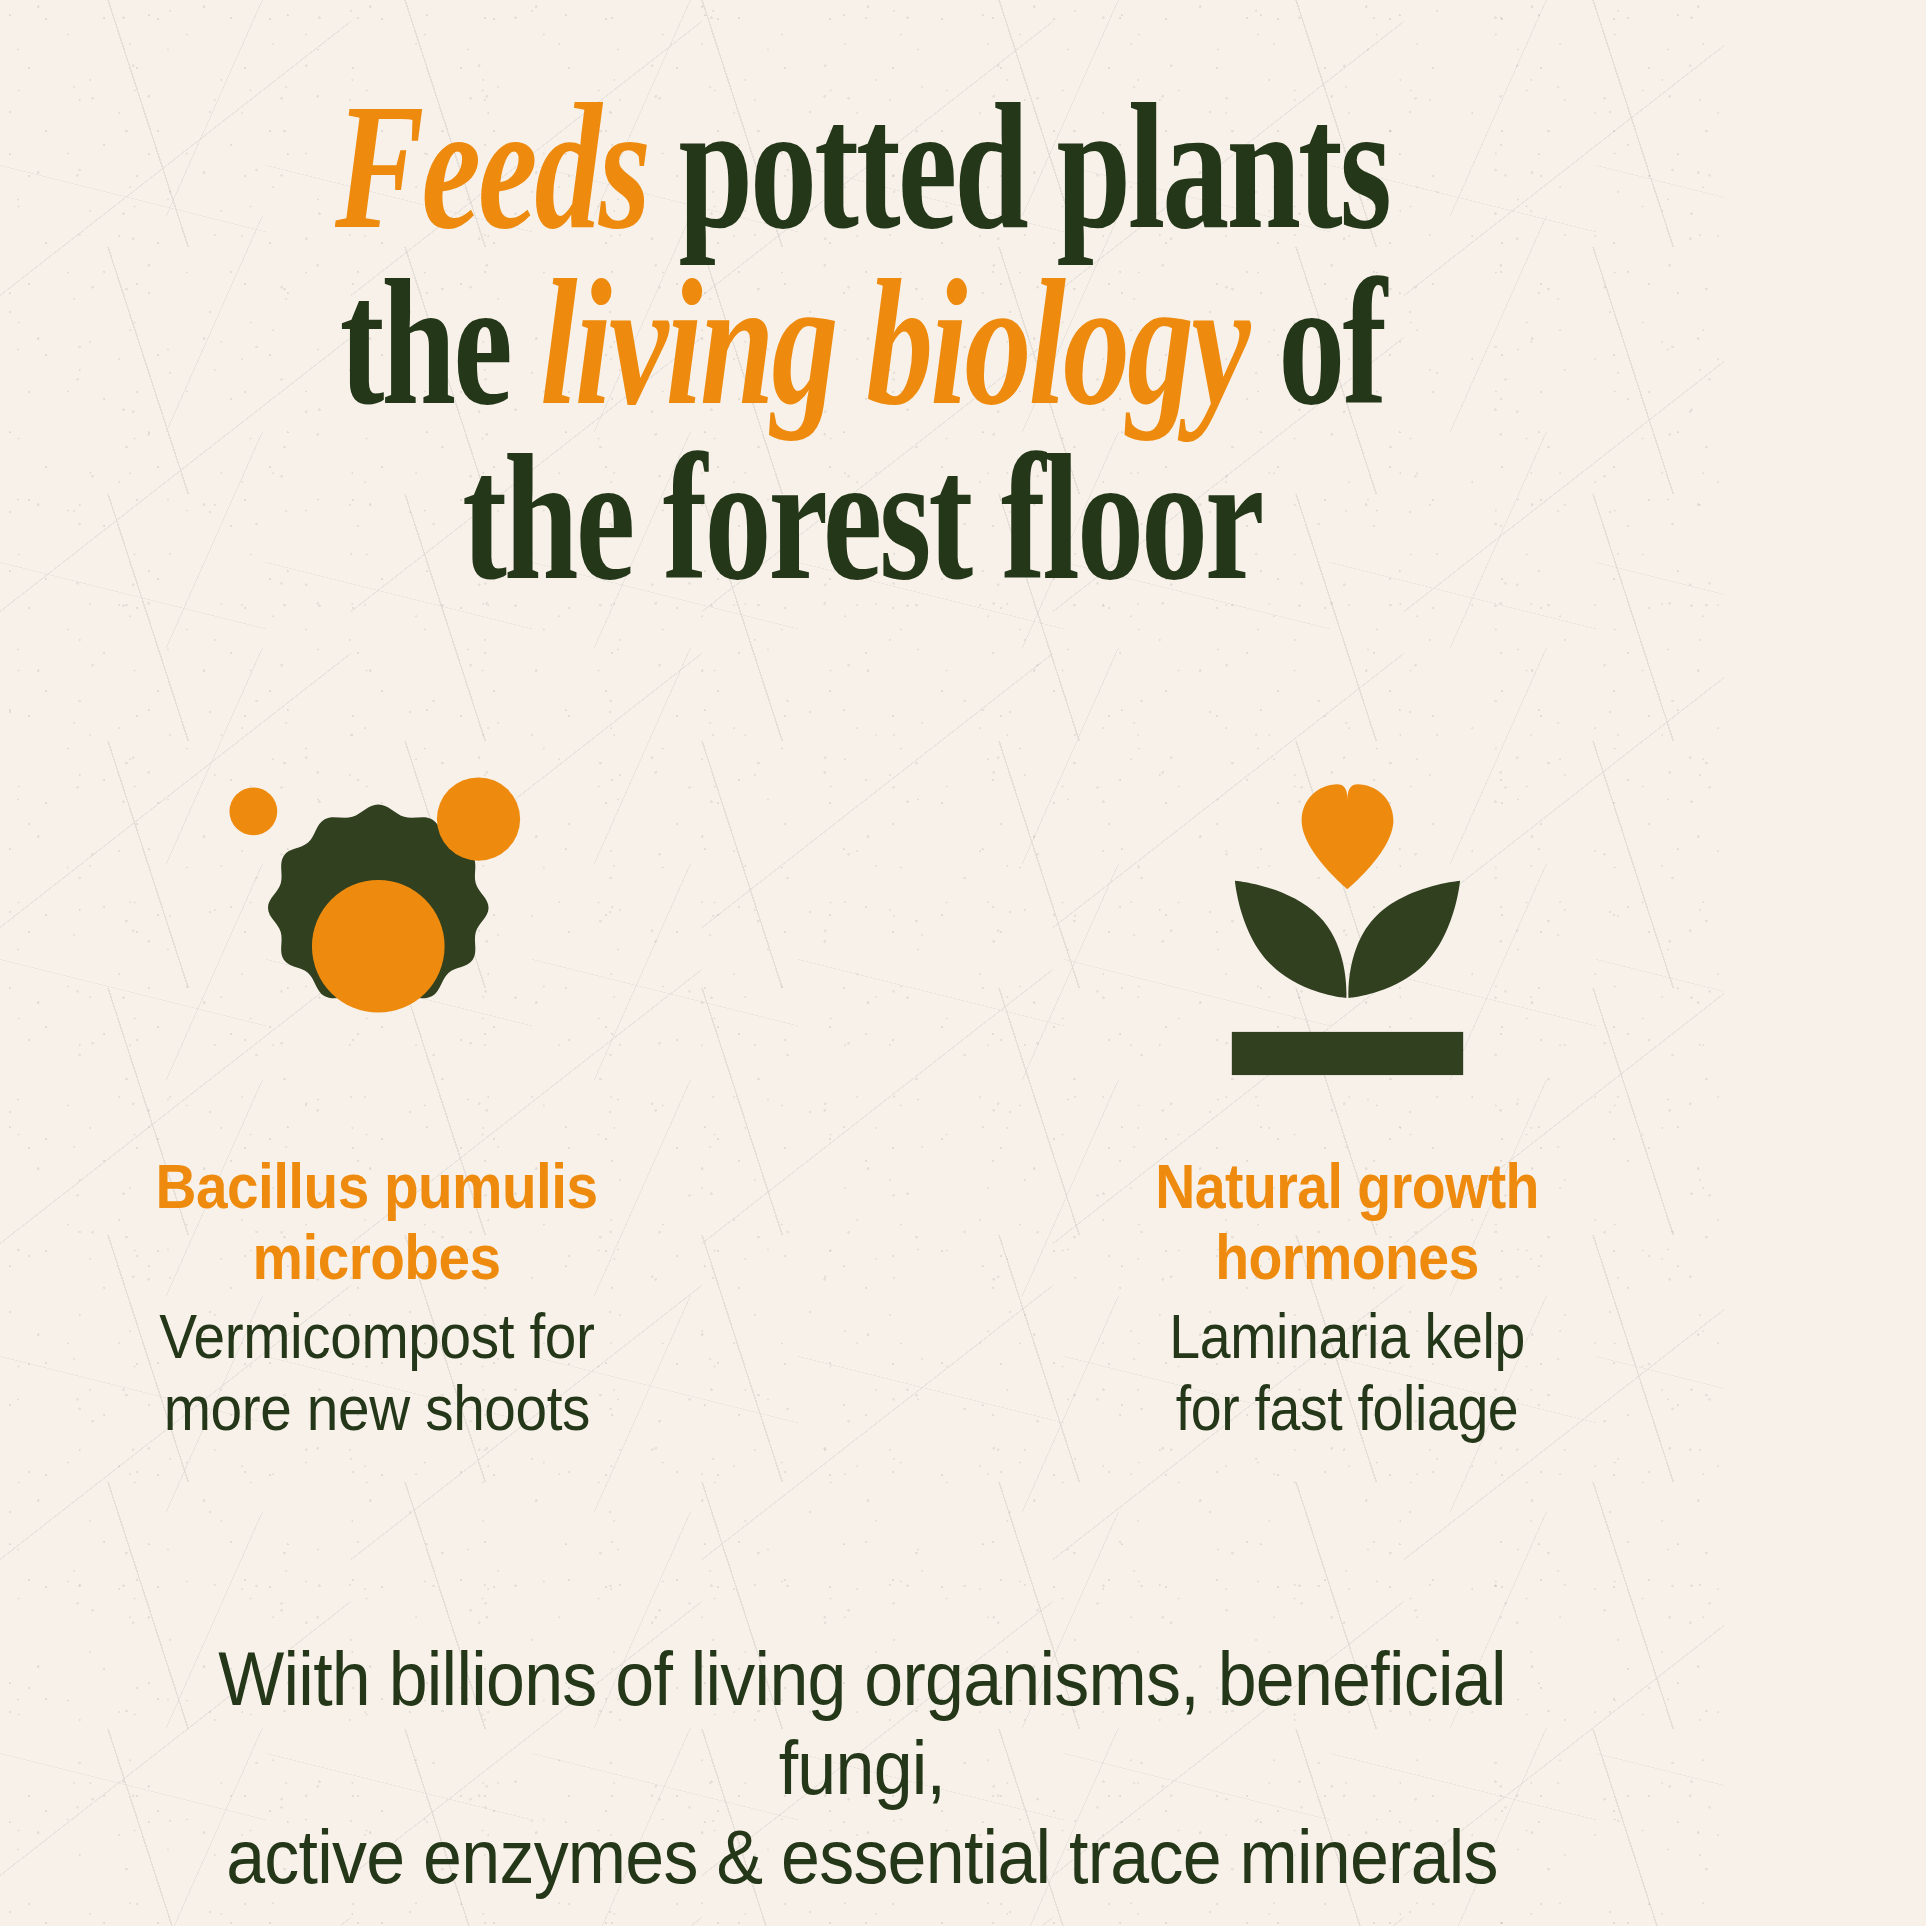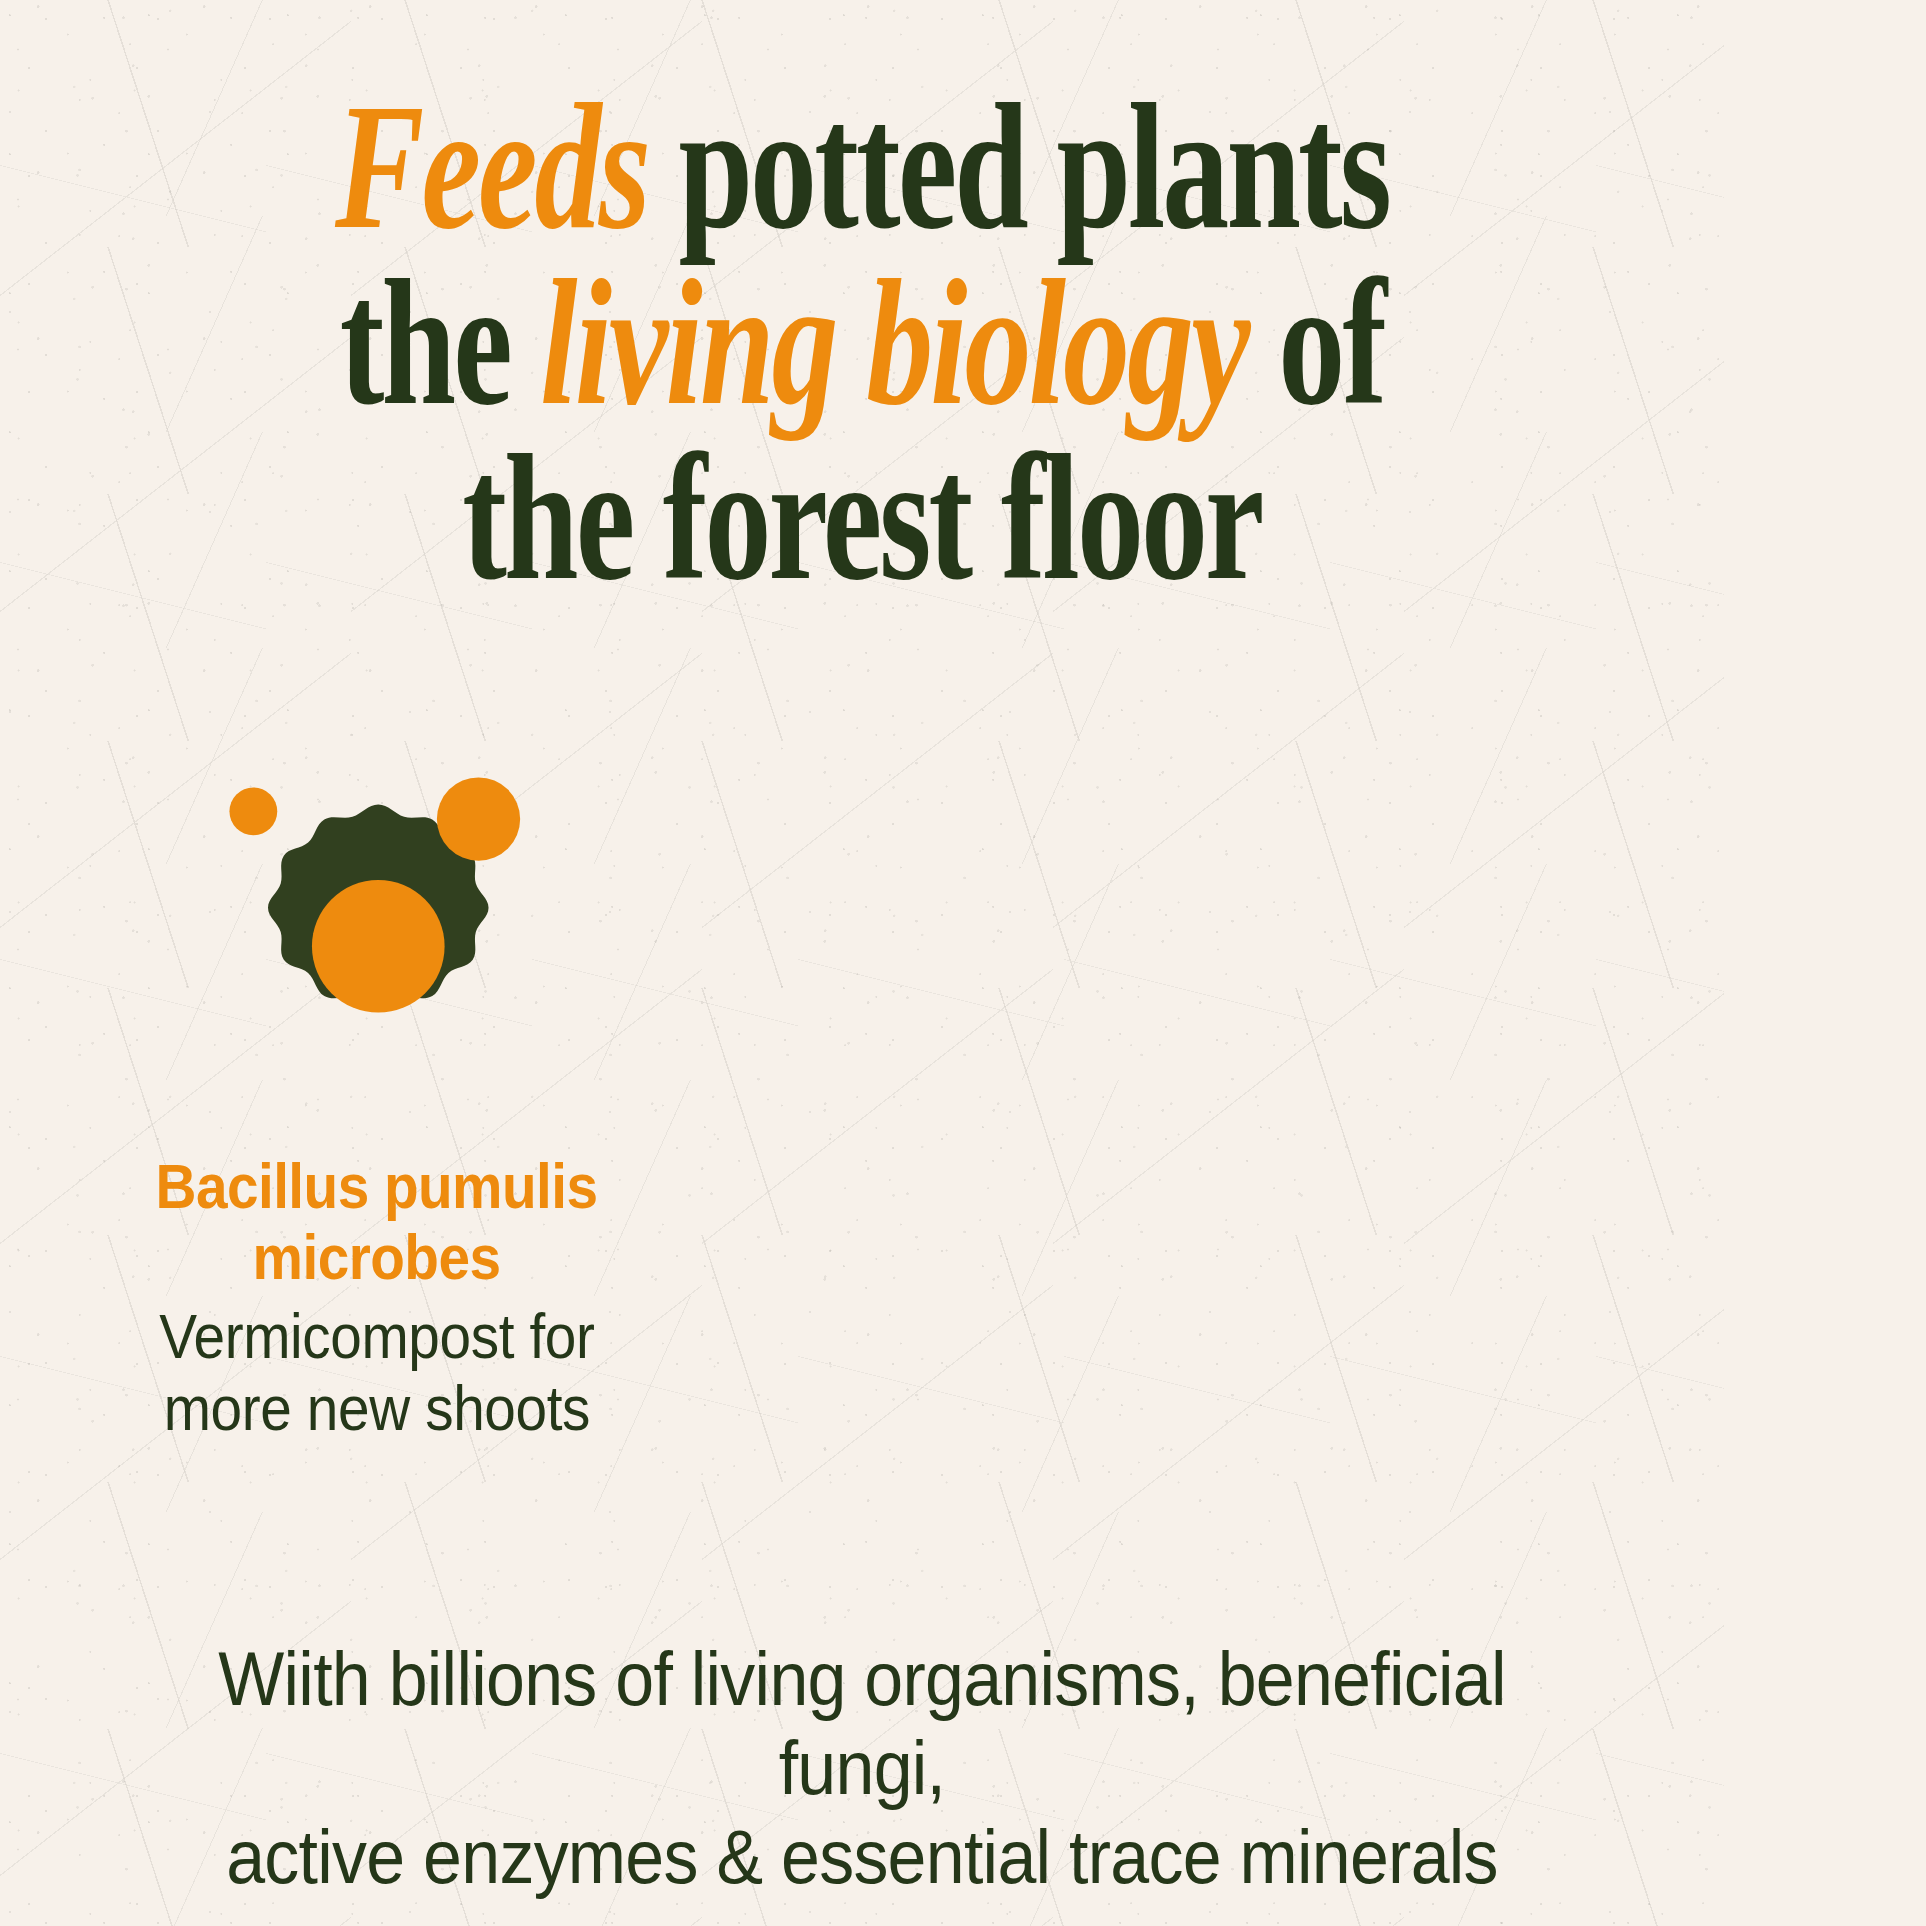--- a/index.html
+++ b/index.html
@@ -182,20 +182,55 @@
           <circle cx="128" cy="128" r="62" fill="#ee8b0e"></circle>
           <circle cx="712" cy="148" r="108" fill="#ee8b0e"></circle>
         </svg>
       </div>
       <div class="cap-title">Bacillus pumulis
 microbes</div>
       <div class="cap-sub">Vermicompost for
 more new shoots</div>
     </div>
 
+    <div class="col col-2">
+      <div class="icon-wrap">
+        <svg width="347" height="347" viewBox="0 0 900 900" aria-hidden="true">
+
+          <path fill="#ee8b0e" d="
+            M450 330
+            C450 330 331 232 331 152
+            C331 96 376 58 424 58
+            C450 58 450 88 450 100
+            C450 88 450 58 476 58
+            C524 58 569 96 569 152
+            C569 232 450 330 450 330 Z"></path>
+
+          <path fill="#31401f" d="
+            M447 612
+            C447 612 330 604 250 524
+            C170 444 158 308 158 308
+            C158 308 296 320 376 400
+            C456 480 447 612 447 612 Z"></path>
+
+          <path fill="#31401f" d="
+            M453 612
+            C453 612 570 604 650 524
+            C730 444 742 308 742 308
+            C742 308 604 320 524 400
+            C444 480 453 612 453 612 Z"></path>
+
+          <rect x="150" y="700" width="600" height="112" fill="#31401f"></rect>
+        </svg>
+      </div>
+      <div class="cap-title">Natural growth
+hormones</div>
+      <div class="cap-sub">Laminaria kelp
+for fast foliage</div>
+    </div>
 
 
   </div>
 
   <div id="footer">Wiith billions of living organisms, beneficial fungi,
 active enzymes &amp; essential trace minerals</div>
 
 </div>
 
 

